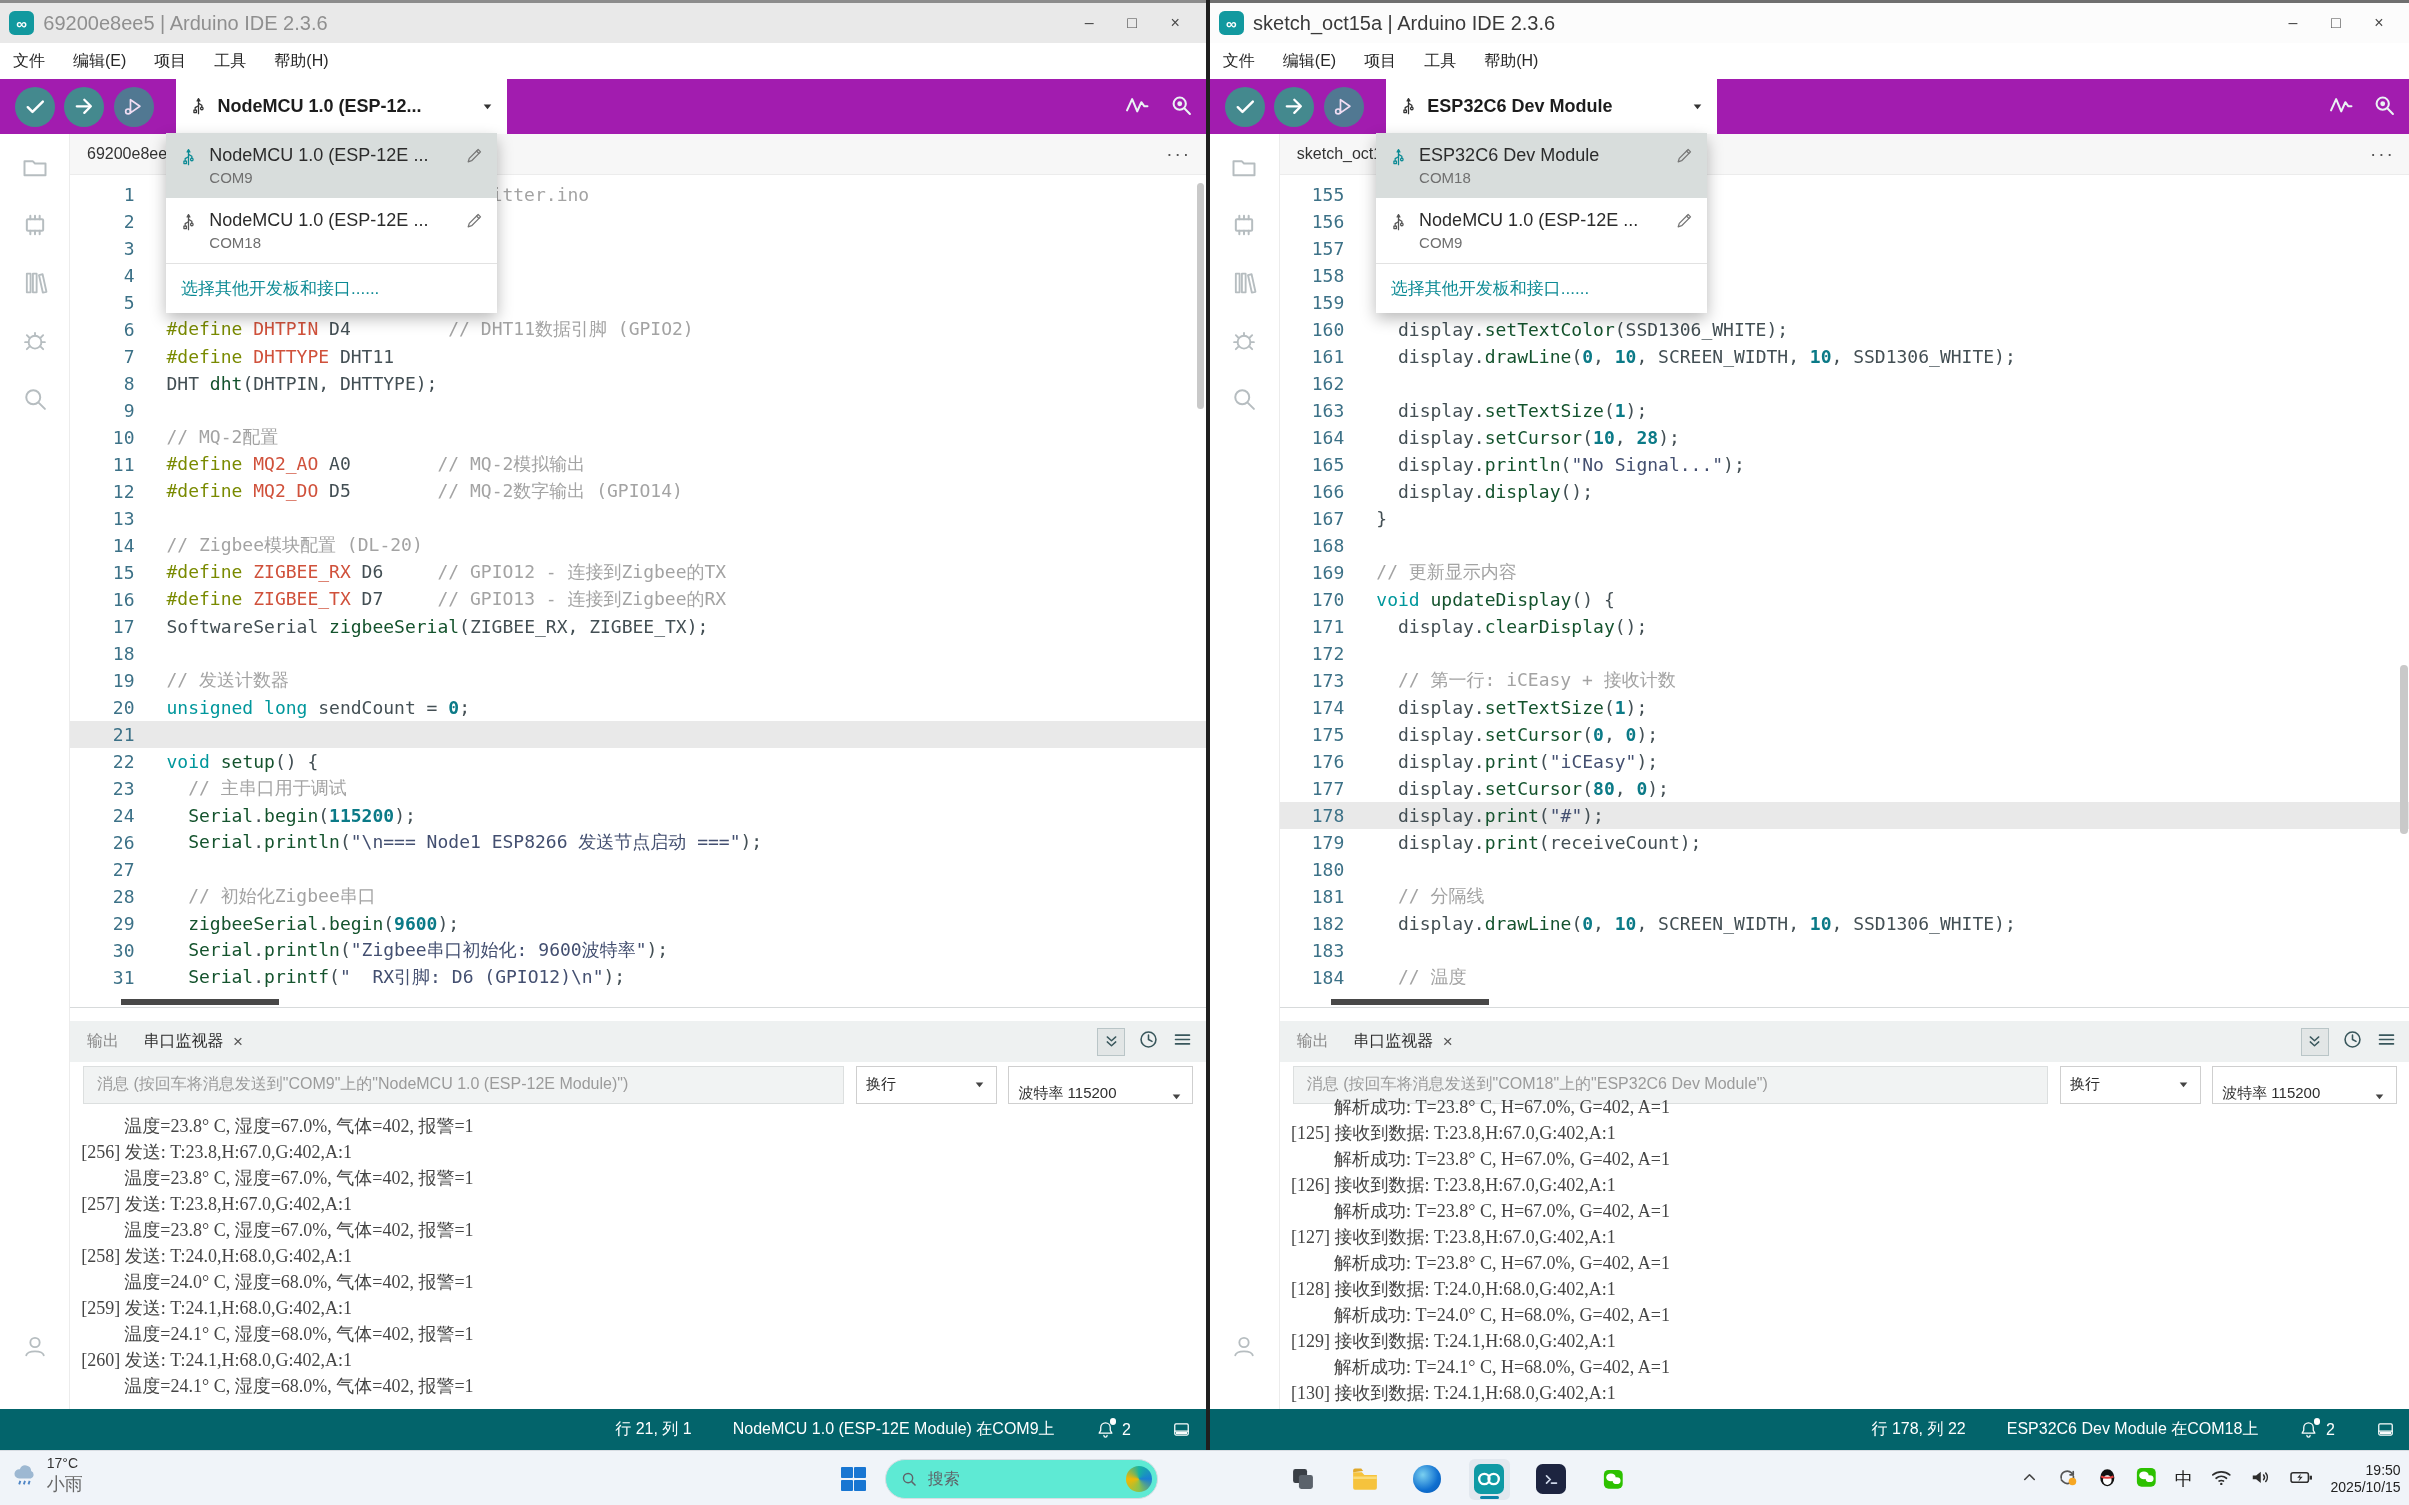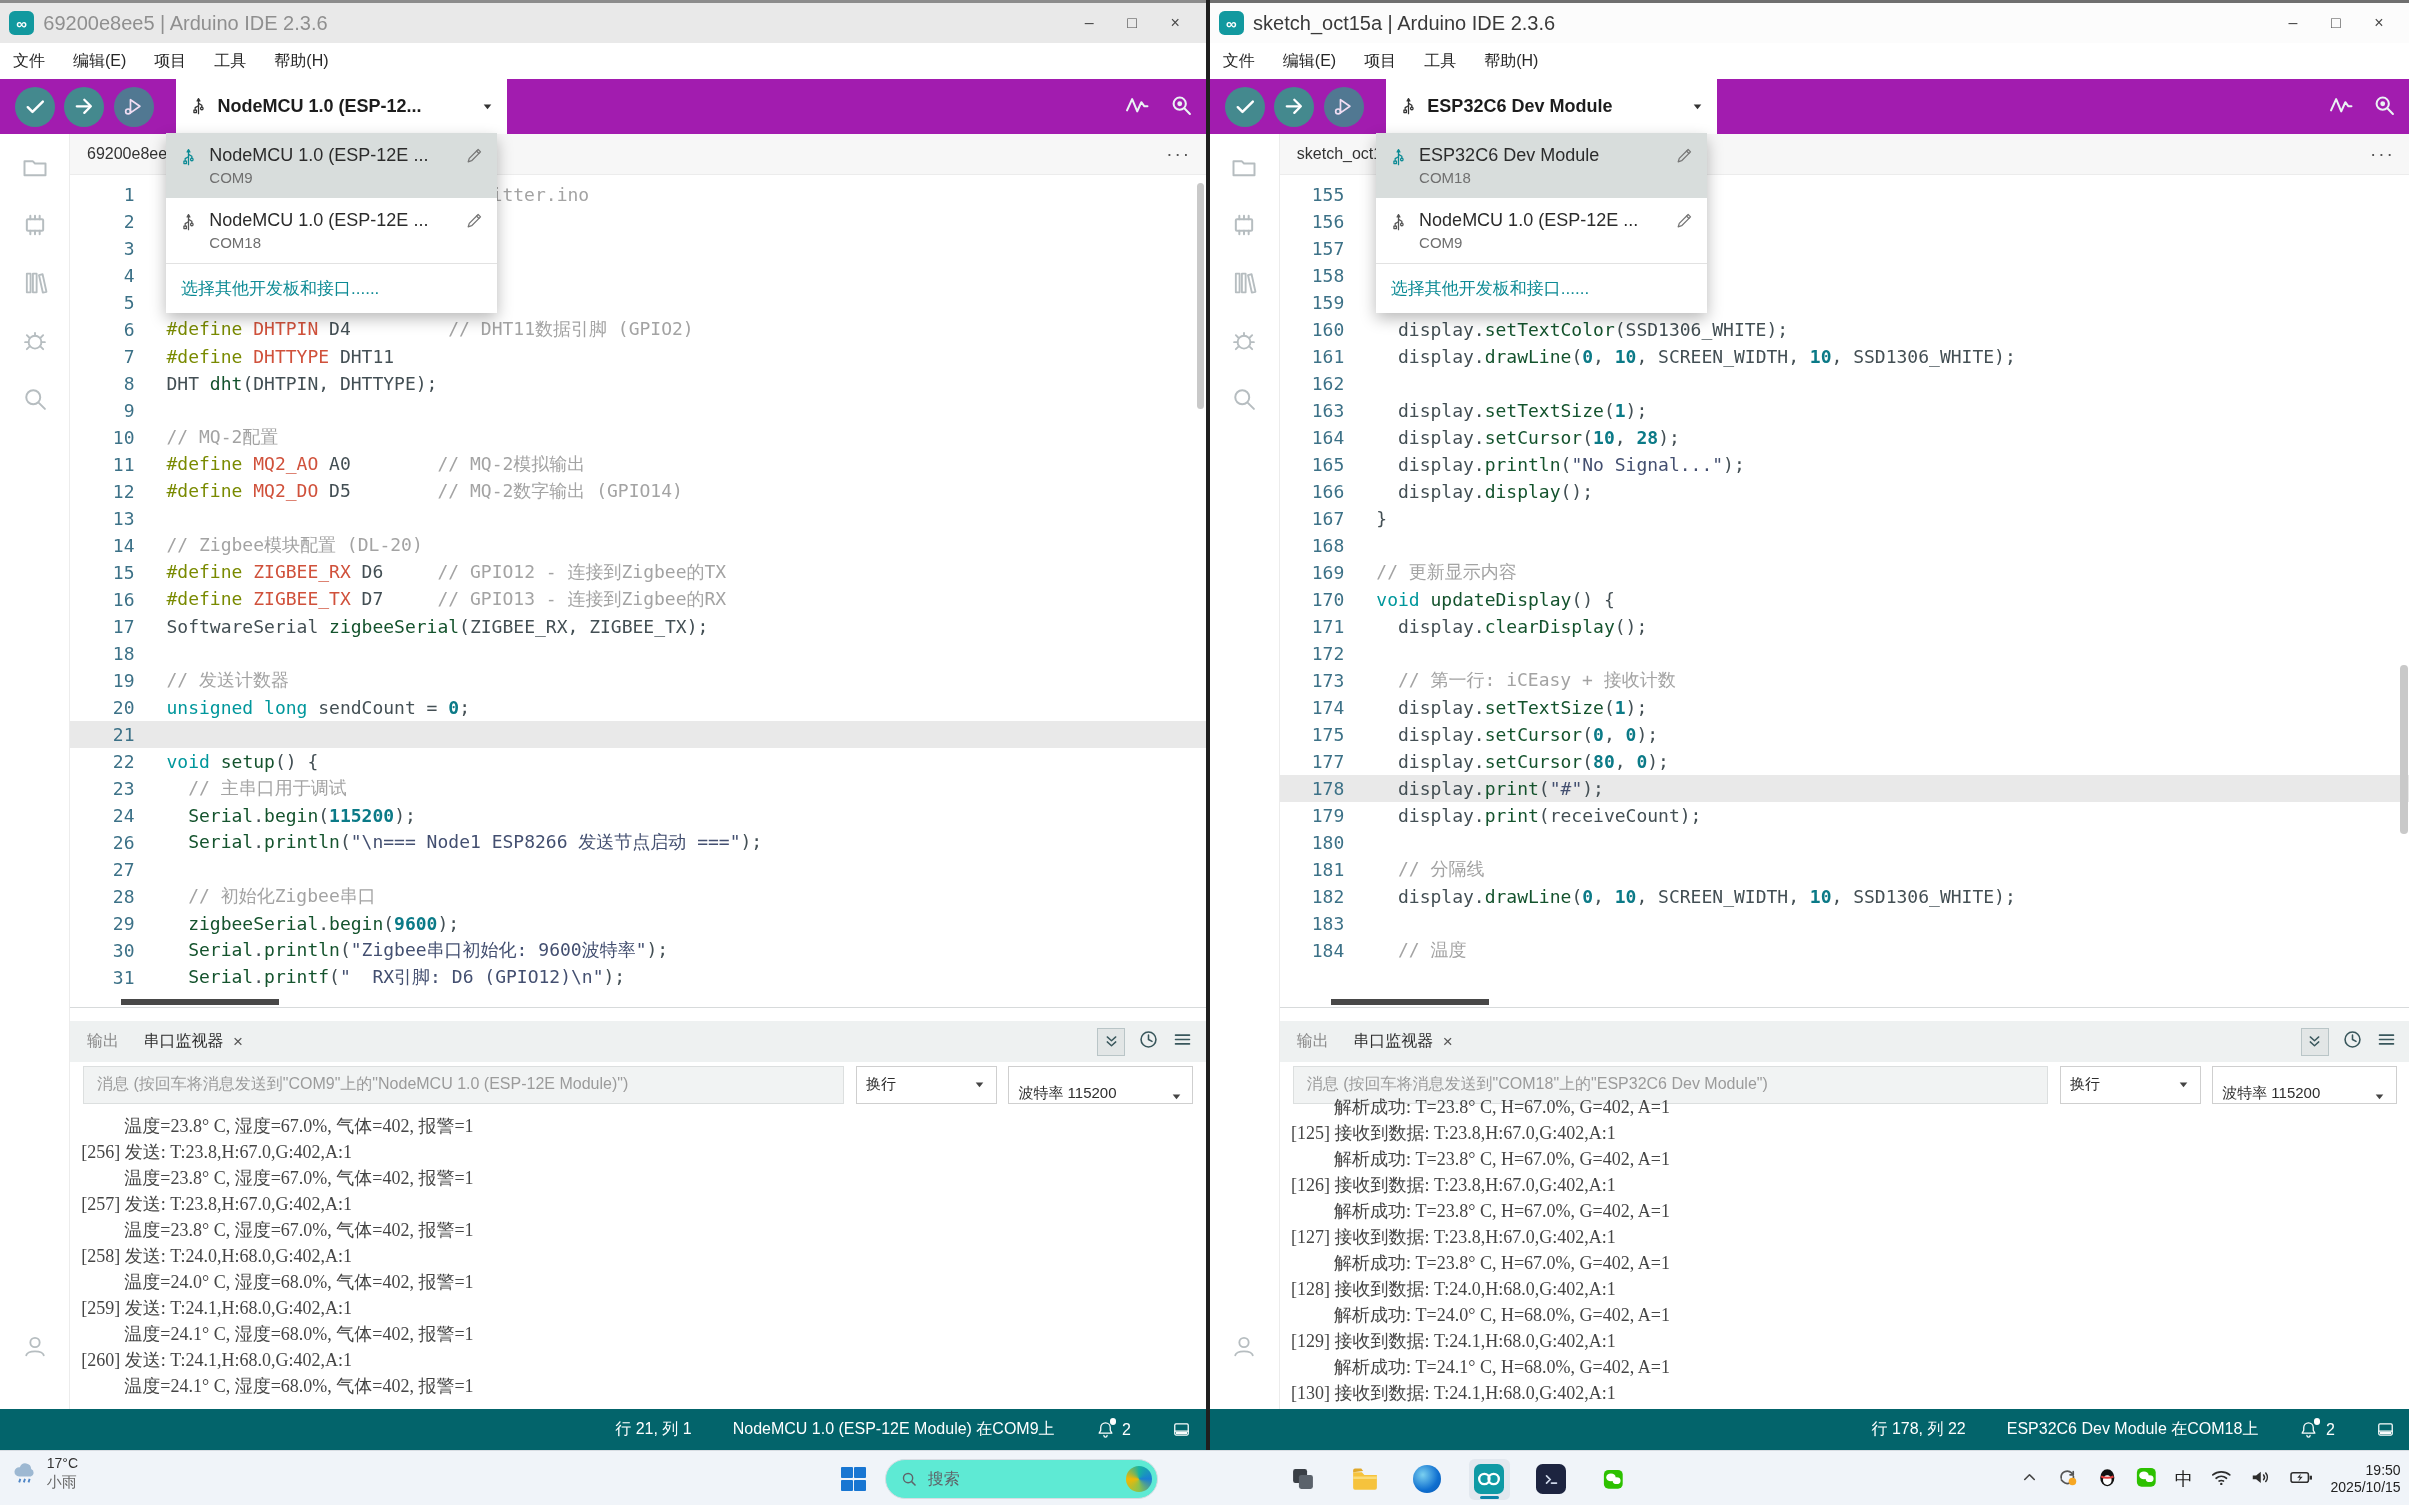--- a/index.html
+++ b/index.html
@@ -88,21 +88,21 @@
   .statusbar { height:41px; background:#03646b; color:#fff; display:flex; align-items:center;
                justify-content:flex-end; gap:41px; padding-right:15px; font-size:16px; flex:0 0 auto; }
   .st-group { display:flex; align-items:center; gap:7.5px; }
   .bell-wrap { position:relative; display:flex; align-items:center; }
   .bell-dot { position:absolute; top:-1.9px; right:-1.9px; width:6.6px; height:6.6px; border-radius:50%; background:#fff; }
 
   
   .taskbar { position:relative; height:56px; background:#f0f4f9; border-top:0.9px solid #d8dde3; }
   .tk-weather { position:absolute; left:11.3px; top:4px; display:flex; align-items:center; gap:7.5px; }
   .tk-wt { font-size:14px; color:#333; line-height:1.25; }
-  .tk-wt .desc { font-size:15px; color:#666; }
+  .tk-wt .desc { font-size:18px; color:#666; }
   .tk-center { position:absolute; left:833px; top:0; height:56px; display:flex; align-items:center; gap:11.3px; }
   .start-grid { width:24.5px; height:24.5px; display:grid; grid-template:1fr 1fr/1fr 1fr; gap:1.9px; }
   .start-grid i { background:#1876d2; border-radius:0.9px; }
   .search-pill { width:273px; height:40px; border-radius:20px; background:#5eead4; border:0.9px solid #d8dce2;
                  display:flex; align-items:center; gap:9.4px; padding:0 5.6px 0 15px; color:#5f6368; font-size:16px; }
   .bing-circle { margin-left:auto; width:26px; height:26px; border-radius:50%;
                  background:conic-gradient(#17b3a0,#1a7fd4,#8bc34a,#f2b705,#17b3a0); }
   .tk-apps { display:flex; align-items:center; gap:21px; margin-left:113px; }
   .tk-app { width:41px; height:41px; display:flex; align-items:center; justify-content:center; position:relative; }
   .tk-app.active { background:#e2e8ef; border-radius:5.6px; }
@@ -503,20 +503,21 @@
             <div class="code-line"><span class="ln">166</span><span class="code"><span class="pl">  display.</span><span class="fn">display</span><span class="pl">();</span></span></div>
             <div class="code-line"><span class="ln">167</span><span class="code"><span class="pl">}</span></span></div>
             <div class="code-line"><span class="ln">168</span><span class="code"></span></div>
             <div class="code-line"><span class="ln">169</span><span class="code"><span class="cm">// 更新显示内容</span></span></div>
             <div class="code-line"><span class="ln">170</span><span class="code"><span class="kw">void</span><span class="pl"> </span><span class="fn">updateDisplay</span><span class="pl">() {</span></span></div>
             <div class="code-line"><span class="ln">171</span><span class="code"><span class="pl">  display.</span><span class="fn">clearDisplay</span><span class="pl">();</span></span></div>
             <div class="code-line"><span class="ln">172</span><span class="code"></span></div>
             <div class="code-line"><span class="ln">173</span><span class="code"><span class="pl">  </span><span class="cm">// 第一行: iCEasy + 接收计数</span></span></div>
             <div class="code-line"><span class="ln">174</span><span class="code"><span class="pl">  display.</span><span class="fn">setTextSize</span><span class="pl">(</span><span class="num">1</span><span class="pl">);</span></span></div>
             <div class="code-line"><span class="ln">175</span><span class="code"><span class="pl">  display.</span><span class="fn">setCursor</span><span class="pl">(</span><span class="num">0</span><span class="pl">, </span><span class="num">0</span><span class="pl">);</span></span></div>
+            <div class="code-line"><span class="ln">176</span><span class="code"><span class="pl">  display.</span><span class="fn">print</span><span class="pl">(</span><span class="str">"iCEasy"</span><span class="pl">);</span></span></div>
             <div class="code-line"><span class="ln">177</span><span class="code"><span class="pl">  display.</span><span class="fn">setCursor</span><span class="pl">(</span><span class="num">80</span><span class="pl">, </span><span class="num">0</span><span class="pl">);</span></span></div>
             <div class="code-line current"><span class="ln">178</span><span class="code"><span class="pl">  display.</span><span class="fn">print</span><span class="pl">(</span><span class="str">"#"</span><span class="pl">);</span></span></div>
             <div class="code-line"><span class="ln">179</span><span class="code"><span class="pl">  display.</span><span class="fn">print</span><span class="pl">(receiveCount);</span></span></div>
             <div class="code-line"><span class="ln">180</span><span class="code"></span></div>
             <div class="code-line"><span class="ln">181</span><span class="code"><span class="pl">  </span><span class="cm">// 分隔线</span></span></div>
             <div class="code-line"><span class="ln">182</span><span class="code"><span class="pl">  display.</span><span class="fn">drawLine</span><span class="pl">(</span><span class="num">0</span><span class="pl">, </span><span class="num">10</span><span class="pl">, SCREEN_WIDTH, </span><span class="num">10</span><span class="pl">, SSD1306_WHITE);</span></span></div>
             <div class="code-line"><span class="ln">183</span><span class="code"></span></div>
             <div class="code-line"><span class="ln">184</span><span class="code"><span class="pl">  </span><span class="cm">// 温度</span></span></div>
             <div class="hscroll"></div>
             <div class="vscroll" style="top:490px;height:169px"></div>

